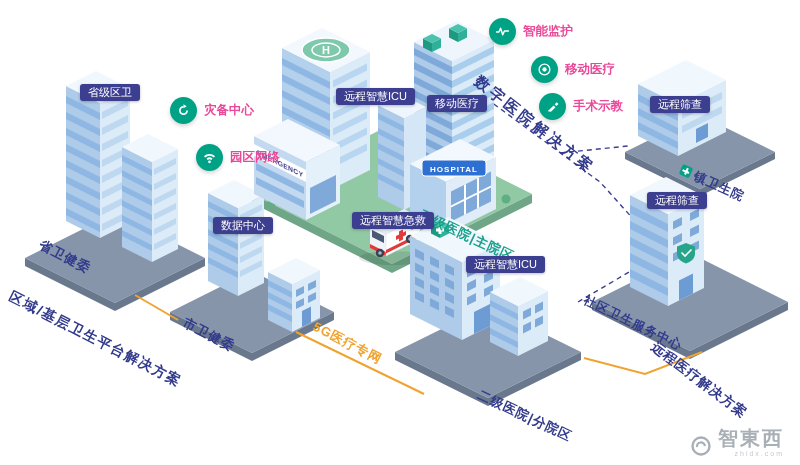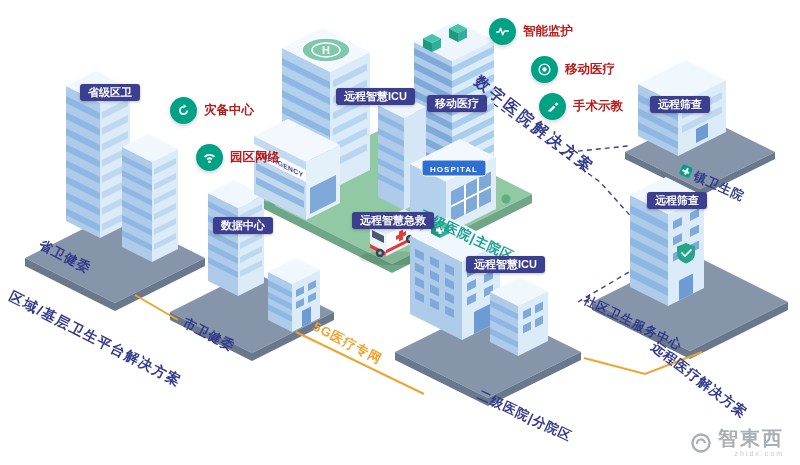--- a/index.html
+++ b/index.html
@@ -1,32 +1,32 @@
 <!DOCTYPE html>
 <html><head>
 <meta charset="utf-8">
 <style>
   html,body{margin:0;padding:0;background:#ffffff;}
   .stage{position:relative;width:800px;height:465px;background:#ffffff;overflow:hidden;
          font-family:"Liberation Sans", sans-serif;}
   .stage svg.scene{position:absolute;left:0;top:0;}
   .badge{position:absolute;background:#3c3e8f;color:#fff;font-size:11px;line-height:1;
-         padding:3px 8px;border-radius:3px;white-space:nowrap;font-weight:700;
+         padding:3px 8px;border-radius:3px;white-space:nowrap;font-weight:400;
          box-shadow:0 1px 3px rgba(0,0,0,.25);z-index:6;}
   .rlabel{position:absolute;transform-origin:0 0;font-weight:700;color:#323a8c;
           letter-spacing:1px;white-space:nowrap;z-index:5;}
   .icon-row{position:absolute;display:flex;align-items:center;z-index:6;}
   .tealdot{width:27px;height:27px;border-radius:50%;background:#00a285;display:flex;
            align-items:center;justify-content:center;box-shadow:0 2px 4px rgba(0,0,0,.18);flex:0 0 auto;}
-  .icon-label{margin-left:7px;font-size:12.5px;font-weight:700;color:#b91c1c;white-space:nowrap;}
+  .icon-label{margin-left:7px;font-size:12.5px;font-weight:700;color:#ec4899;white-space:nowrap;}
   .clinic-mark{display:inline-block;width:11px;height:11px;background:#00a285;border-radius:2px;
                margin-right:4px;position:relative;vertical-align:-1px;}
   .clinic-mark::before{content:"";position:absolute;left:4.5px;top:2px;width:2px;height:7px;background:#fff;}
   .clinic-mark::after{content:"";position:absolute;left:2px;top:4.5px;width:7px;height:2px;background:#fff;}
-  .watermark{position:absolute;right:16px;bottom:8px;display:flex;align-items:center;gap:6px;z-index:7;}
+  .watermark{position:absolute;right:16px;bottom:8px;display:flex;align-items:flex-end;gap:6px;z-index:7;}
   .wm-col{display:flex;flex-direction:column;align-items:flex-end;}
   .wm-brand{font-size:20px;font-weight:700;letter-spacing:2px;color:#a9afb6;line-height:1;}
   .wm-sub{font-size:7px;letter-spacing:2px;color:#c4c9ce;margin-top:2px;}
 </style>
 </head>
 <body>
 
 <div class="stage">
 
   <svg class="scene" width="800" height="465" viewBox="0 0 800 465">

